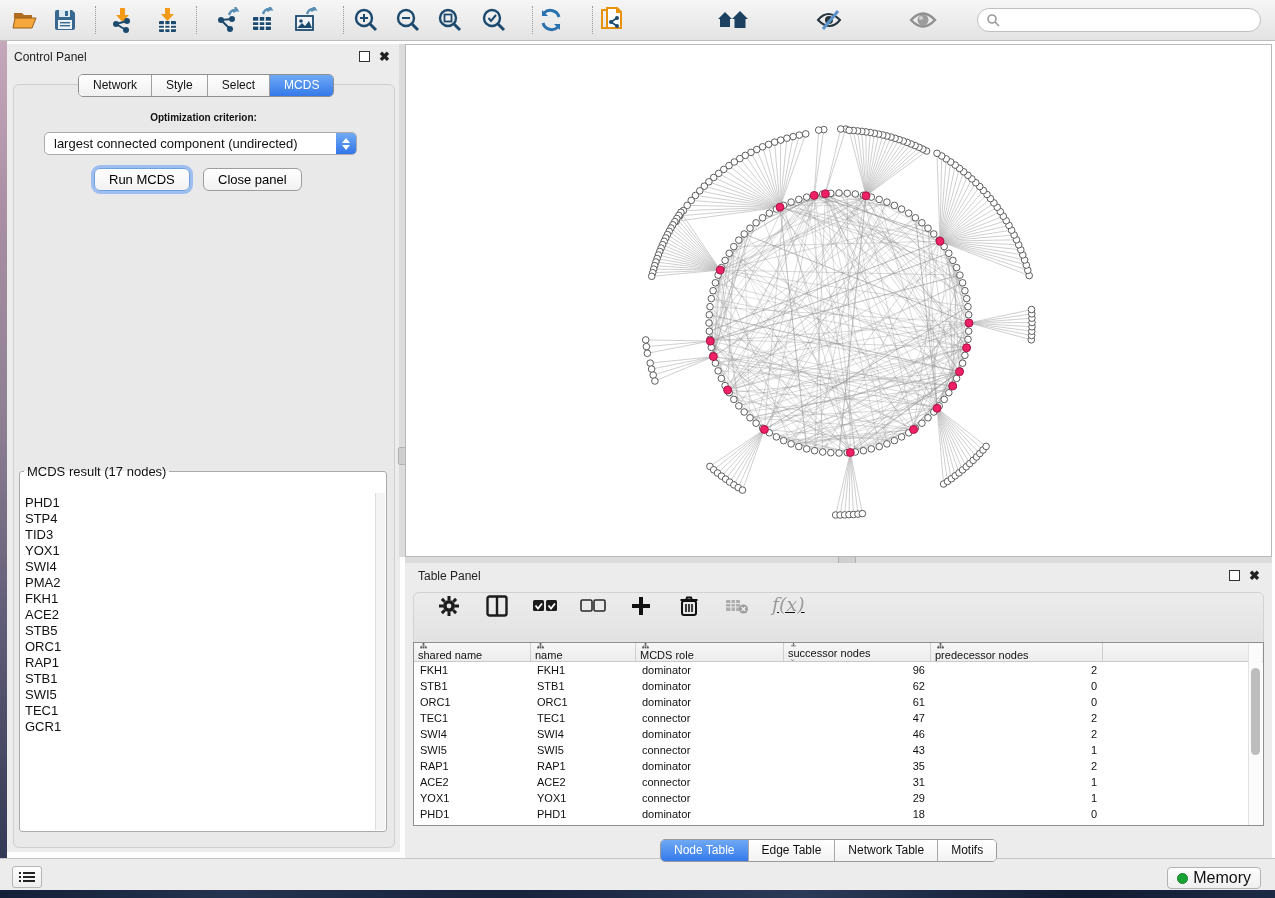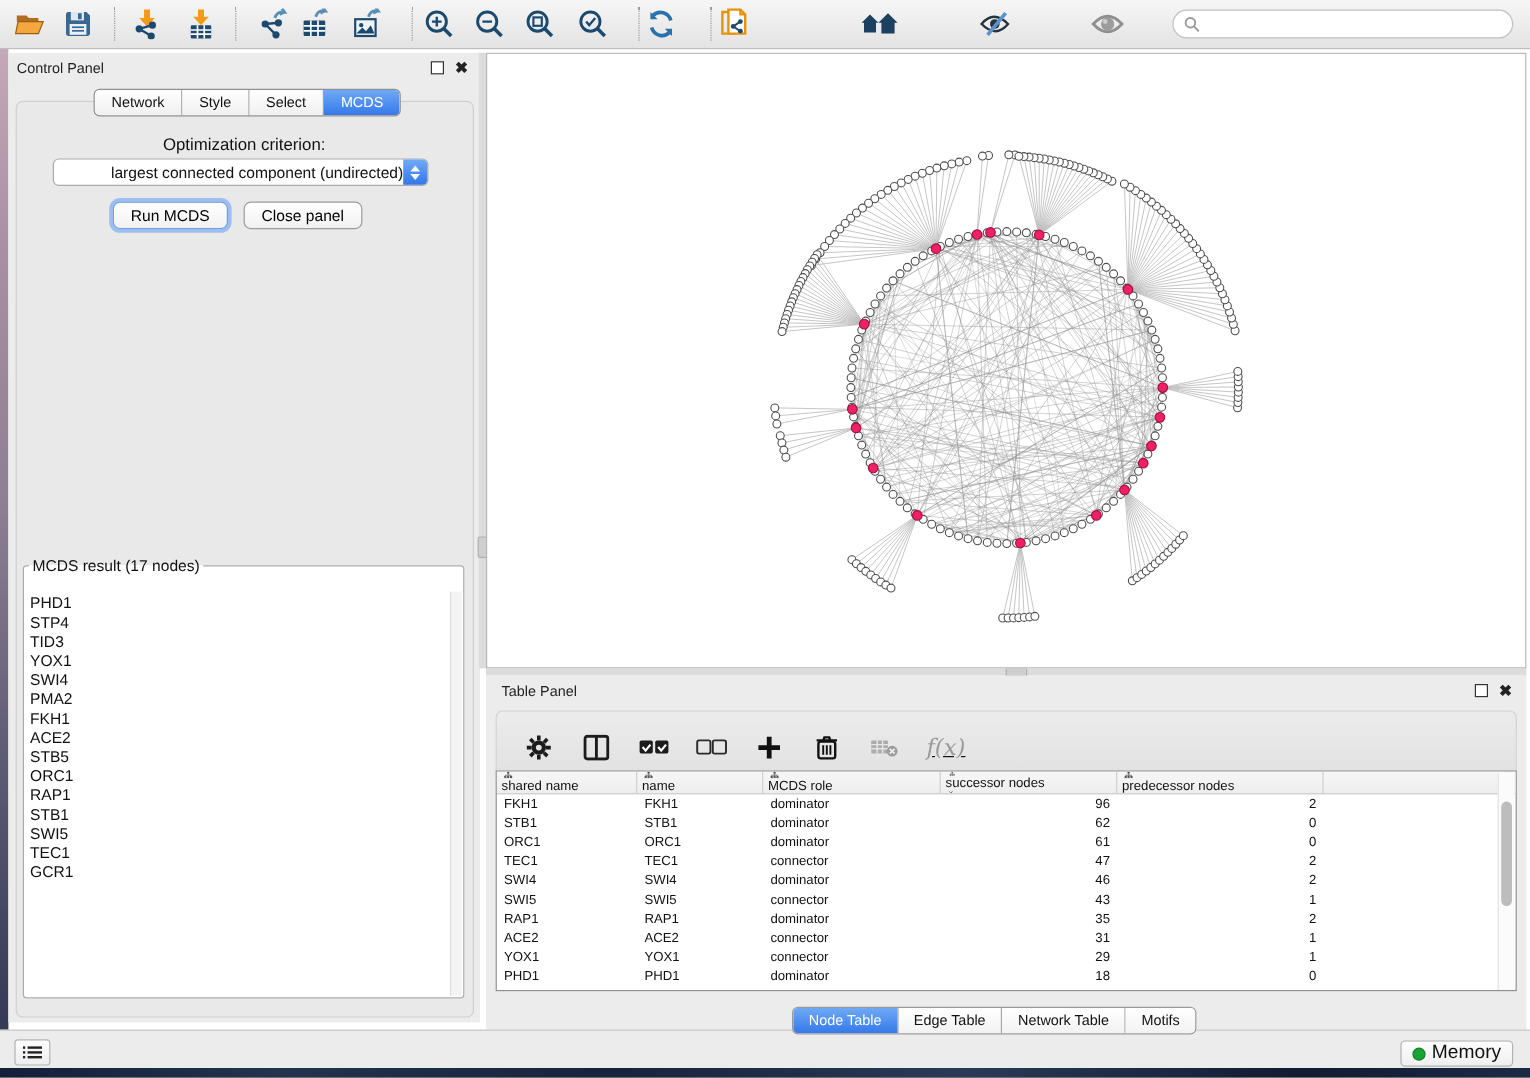--- a/index.html
+++ b/index.html
@@ -24,23 +24,23 @@
   .float-ic{width:9px;height:9px;border:1.5px solid #333;background:#fff;display:inline-block;}
   .close-ic{font-size:13px;font-weight:bold;color:#222;line-height:9px;}
   
   .control-panel{position:absolute;left:7px;top:44px;width:393px;height:808px;background:#ececec;}
   .cp-box{position:absolute;left:6px;top:40px;width:380px;height:762px;background:#e9e9e9;
     border:1px solid #cfcfcf;border-radius:6px;}
   .tabs{position:absolute;left:71px;top:30px;height:21px;display:flex;border:1px solid #8f8f8f;border-radius:5px;overflow:hidden;background:#fdfdfd;z-index:3;}
   .tab{font-size:12px;padding:3px 14px 0 14px;height:18px;border-right:1px solid #9f9f9f;background:linear-gradient(#fff,#f0f0f0);cursor:default;text-align:center;}
   .tab:last-child{border-right:none;}
   .tab.active{background:linear-gradient(#6fa9f5,#3579ea);color:#fff;}
-  .opt-label{position:absolute;left:0;top:68px;width:100%;text-align:center;font-size:14px;}
+  .opt-label{position:absolute;left:0;top:68px;width:100%;text-align:center;font-size:10px;font-weight:bold;}
   .combo{position:absolute;left:37px;top:88px;width:313px;height:23px;background:#fff;border:1px solid #ababab;
-    border-radius:5px;display:flex;align-items:center;font-size:13px;box-sizing:border-box;text-align:right;}
+    border-radius:5px;display:flex;align-items:center;font-size:13px;box-sizing:border-box;}
   .combo .val{flex:1;padding-left:9px;white-space:nowrap;overflow:hidden;}
   .combo .step{width:20px;height:21px;border-radius:0 4px 4px 0;background:linear-gradient(#70aaf6,#3276e9);
     display:flex;flex-direction:column;align-items:center;justify-content:center;gap:2px;}
   .tri-up{width:0;height:0;border-left:4px solid transparent;border-right:4px solid transparent;border-bottom:5px solid #fff;}
   .tri-dn{width:0;height:0;border-left:4px solid transparent;border-right:4px solid transparent;border-top:5px solid #fff;}
   .btn{position:absolute;height:23px;background:linear-gradient(#ffffff,#f1f1f1);border:1px solid #9d9d9d;border-radius:6px;
     font-size:13px;font-family:"Liberation Sans",sans-serif;padding:0 14px;}
   .btn.focusring{box-shadow:0 0 0 3px rgba(106,162,243,.6);border-color:#6e9fe0;}
   fieldset.mcds{position:absolute;left:12px;top:420px;width:366px;height:366px;margin:0;padding:0;
     border:1px solid #ababab;border-radius:3px;background:#fff;}
@@ -53,21 +53,21 @@
     border-bottom:1px solid #b5b5b5;display:flex;align-items:center;}
   .tl{width:12px;height:12px;border-radius:50%;margin-left:8px;}
   .nw-title{position:absolute;left:0;width:100%;text-align:center;font-size:12px;}
   .splitter-v{position:absolute;left:399px;top:44px;width:6px;height:513px;background:#dcdcdc;}
   .splitter-v .grip{position:absolute;left:-1px;top:403px;width:8px;height:16px;background:#cfcfcf;border:1px solid #b0b0b0;border-radius:2px;}
   .splitter-h{position:absolute;left:405px;top:557px;width:867px;height:6px;background:#dcdcdc;}
   .splitter-h .grip{position:absolute;left:433px;top:-1px;width:16px;height:8px;background:#cfcfcf;border:1px solid #b0b0b0;border-radius:2px;}
   
   .table-panel{position:absolute;left:405px;top:563px;width:867px;height:295px;background:#ececec;}
   .tp-toolbar{position:absolute;left:8px;top:29px;width:851px;height:62px;background:linear-gradient(#ececec,#e0e0e0);
-    border:1px solid #d2d2d2;border-radius:6px;display:flex;align-items:center;gap:22px;padding-left:22px;box-sizing:border-box;text-decoration:underline;}
+    border:1px solid #d2d2d2;border-radius:6px;display:flex;align-items:flex-start;gap:22px;padding-left:22px;box-sizing:border-box;text-decoration:underline;}
   .tpbtn{display:flex;align-items:center;justify-content:center;width:26px;height:26px;}
   .fx{font-family:"DejaVu Serif",serif;font-style:italic;font-size:19px;color:#9a9a9a;}
   .grid{position:absolute;left:8px;top:79px;width:851px;height:184px;background:#fff;border:1px solid #8f8f8f;box-sizing:border-box;overflow:hidden;}
   .ghead{display:flex;height:18px;background:linear-gradient(#f7f7f7,#ededed);border-bottom:1px solid #c9c9c9;}
   .gh{display:flex;align-items:flex-start;font-size:11px;border-right:1px solid #cfcfcf;box-sizing:border-box;padding:0 4px;flex-direction:column;}
   .gh .lbl{flex:1;text-align:center;}
   .grow{display:flex;height:16px;font-size:11px;align-items:center;}
   .gc{box-sizing:border-box;padding:0 6px;white-space:nowrap;overflow:hidden;}
   .num{text-align:right;}
   .gscroll{position:absolute;top:1px;right:1px;width:13px;height:181px;background:#fbfbfb;border-left:1px solid #e2e2e2;}

